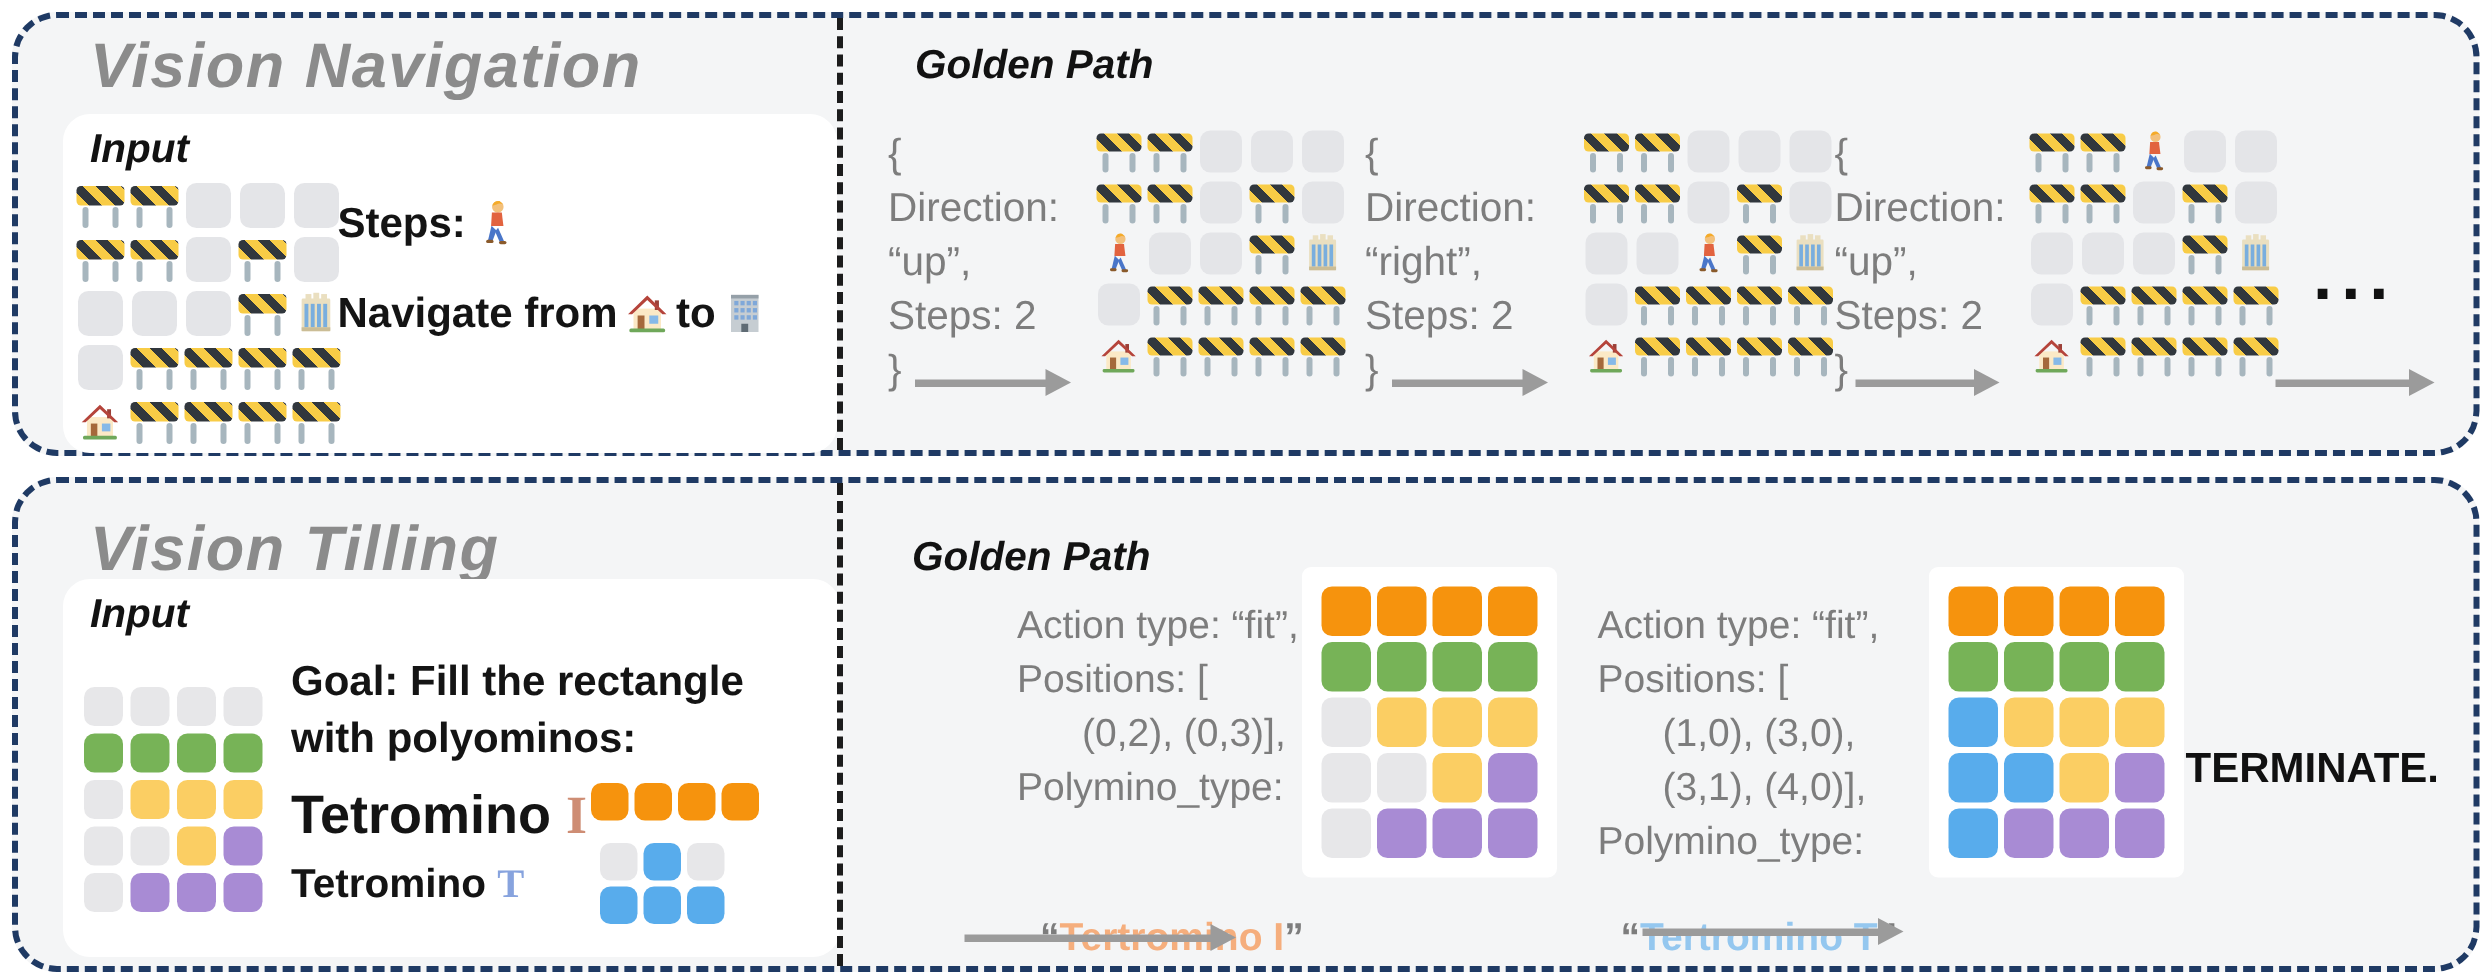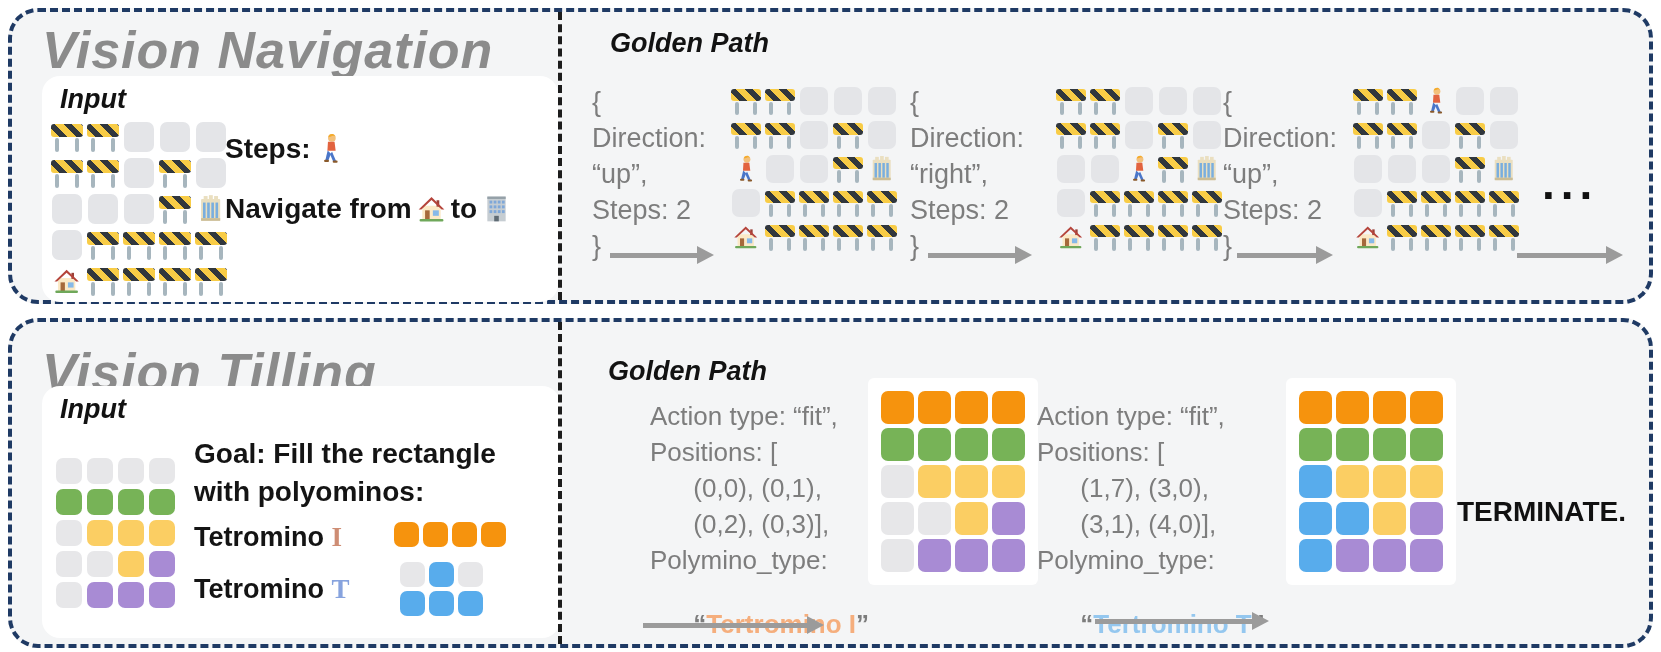--- a/index.html
+++ b/index.html
@@ -2,27 +2,27 @@
 <html><head>
 <meta charset="utf-8">
 <style>
   html,body{margin:0;padding:0;background:#ffffff;}
   body{font-family:"Liberation Sans",sans-serif;}
   .canvas{position:relative;width:1661px;height:652px;background:#ffffff;overflow:hidden;}
   .section{position:absolute;background:#f4f5f6;border:4px dashed #1f3a64;border-radius:30px;box-sizing:border-box;}
   #nav-section{left:8px;top:8px;width:1645px;height:296px;}
   #tiling-section{left:8px;top:318px;width:1645px;height:330px;}
   .divider{position:absolute;top:0;bottom:0;left:546px;width:0;border-left:4px dashed #1c1c1c;}
-  .sec-title{position:absolute;font-size:52px;font-weight:800;font-style:italic;color:#8b8b8b;letter-spacing:1px;white-space:nowrap;}
+  .sec-title{position:absolute;font-size:42px;font-weight:800;font-style:italic;color:#8b8b8b;letter-spacing:1px;white-space:nowrap;margin-left:18px;}
   .gp-title{position:absolute;font-size:27px;font-weight:800;font-style:italic;color:#121212;white-space:nowrap;}
   .white-panel{position:absolute;background:#ffffff;border-radius:18px;}
   .inp-title{position:absolute;left:18px;top:8px;font-size:27px;font-weight:800;font-style:italic;color:#121212;}
   .goal{position:absolute;font-size:28px;font-weight:600;color:#141414;white-space:nowrap;}
   .json{position:absolute;color:#7d7d7d;font-size:27px;line-height:36px;white-space:pre;font-weight:500;}
-  .act{position:absolute;color:#7d7d7d;font-size:26px;line-height:36px;white-space:pre;font-weight:500;}
+  .act{position:absolute;color:#7d7d7d;font-size:26px;line-height:36px;white-space:pre;font-weight:500;margin-left:28px;}
   .type-line{position:absolute;font-size:26px;font-weight:600;white-space:pre;}
   .type-line .q{color:#7d7d7d;}
   .harrow{position:absolute;height:5px;background:#9b9b9b;}
   .harrow::after{content:"";position:absolute;right:-16px;top:-7px;border-left:17px solid #9b9b9b;border-top:9.5px solid transparent;border-bottom:9.5px solid transparent;}
   .dots{position:absolute;font-size:46px;font-weight:800;letter-spacing:6px;color:#111;line-height:46px;}
   .terminate{position:absolute;font-size:28px;font-weight:700;color:#111;white-space:nowrap;}
   
   .egrid{position:absolute;display:grid;gap:2px;}
   .egrid.lg{grid-template-columns:repeat(5,34px);grid-auto-rows:34px;}
   .egrid.sm{grid-template-columns:repeat(5,32px);grid-auto-rows:32px;}
@@ -768,21 +768,21 @@
           <div class="tile" style="background: rgb(231, 231, 233);"></div>
           <div class="tile" style="background: rgb(251, 206, 99);"></div>
           <div class="tile" style="background: rgb(168, 139, 212);"></div>
           <div class="tile" style="background: rgb(231, 231, 233);"></div>
           <div class="tile" style="background: rgb(168, 139, 212);"></div>
           <div class="tile" style="background: rgb(168, 139, 212);"></div>
           <div class="tile" style="background: rgb(168, 139, 212);"></div>
         </div>
       <div class="goal" style="left:152px;top:52px;">Goal: Fill the rectangle</div>
       <div class="goal" style="left:152px;top:90px;">with polyominos:</div>
-      <div class="goal" style="left:152px;top:136px;font-size:27px;">
+      <div class="goal" style="left:152px;top:136px;font-size:36px;">
         <span>Tetromino</span>
         <span class="tet-letter" style="color: rgb(206, 141, 116);">I</span>
       </div>
       <div class="tgrid shape-i" style="left:352px;top:136px;">
           <div class="tile" style="background: rgb(246, 147, 13);"></div>
           <div class="tile" style="background: rgb(246, 147, 13);"></div>
           <div class="tile" style="background: rgb(246, 147, 13);"></div>
           <div class="tile" style="background: rgb(246, 147, 13);"></div>
         </div>
       <div class="goal" style="left:152px;top:188px;font-size:27px;text-align:center;">
@@ -796,21 +796,21 @@
           <div class="tile" style="background: rgb(88, 172, 236);"></div>
           <div class="tile" style="background: rgb(88, 172, 236);"></div>
           <div class="tile" style="background: rgb(88, 172, 236);"></div>
         </div>
     </div>
 
     <div class="divider"></div>
 
     <div class="gp-title" style="left:596px;top:34px;">Golden Path</div>
 
-    <div class="act" style="left:638px;top:76px;"><div>Action type: “fit”,</div><div>Positions: [</div><div>      (0,0), (0,1),</div><div>      (0,2), (0,3)],</div><div>Polymino_type:</div></div>
+    <div class="act" style="left:638px;top:76px;"><div>Action type: “fit”,</div><div>Positions: [</div><div>      (0,2), (0,3)],</div><div>Polymino_type:</div></div>
     <div class="type-line" style="left:638px;top:256px;">
       <span class="q">“</span><span style="color: rgb(245, 174, 125);">Tertromino I</span><span class="q">”</span>
     </div>
     <div class="harrow" style="left:631px;top:301px;width:165px;"></div>
     <div class="gp-tile-panel" style="left:856px;top:56px;">
       <div class="tgrid gp">
           <div class="tile" style="background: rgb(246, 147, 13);"></div>
           <div class="tile" style="background: rgb(246, 147, 13);"></div>
           <div class="tile" style="background: rgb(246, 147, 13);"></div>
           <div class="tile" style="background: rgb(246, 147, 13);"></div>
@@ -826,21 +826,21 @@
           <div class="tile" style="background: rgb(231, 231, 233);"></div>
           <div class="tile" style="background: rgb(251, 206, 99);"></div>
           <div class="tile" style="background: rgb(168, 139, 212);"></div>
           <div class="tile" style="background: rgb(231, 231, 233);"></div>
           <div class="tile" style="background: rgb(168, 139, 212);"></div>
           <div class="tile" style="background: rgb(168, 139, 212);"></div>
           <div class="tile" style="background: rgb(168, 139, 212);"></div>
         </div>
     </div>
 
-    <div class="act" style="left:1025px;top:76px;"><div>Action type: “fit”,</div><div>Positions: [</div><div>      (1,7), (3,0),</div><div>      (3,1), (4,0)],</div><div>Polymino_type:</div></div>
+    <div class="act" style="left:1025px;top:76px;"><div>Action type: “fit”,</div><div>Positions: [</div><div>      (1,0), (3,0),</div><div>      (3,1), (4,0)],</div><div>Polymino_type:</div></div>
     <div class="type-line" style="left:1025px;top:256px;">
       <span class="q">“</span><span style="color: rgb(148, 199, 239);">Tertromino T</span><span class="q">”</span>
     </div>
     <div class="harrow" style="left:1083px;top:297px;width:158px;"></div>
     <div class="gp-tile-panel" style="left:1274px;top:56px;">
       <div class="tgrid gp">
           <div class="tile" style="background: rgb(246, 147, 13);"></div>
           <div class="tile" style="background: rgb(246, 147, 13);"></div>
           <div class="tile" style="background: rgb(246, 147, 13);"></div>
           <div class="tile" style="background: rgb(246, 147, 13);"></div>

